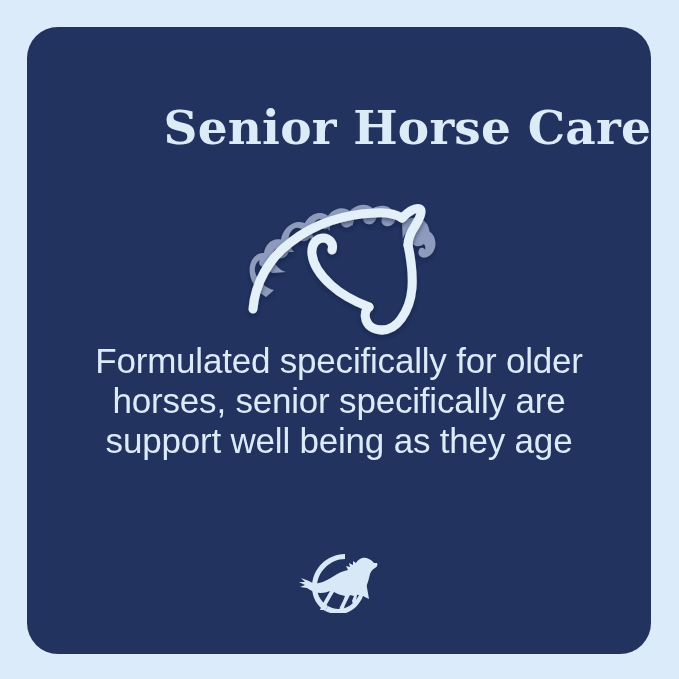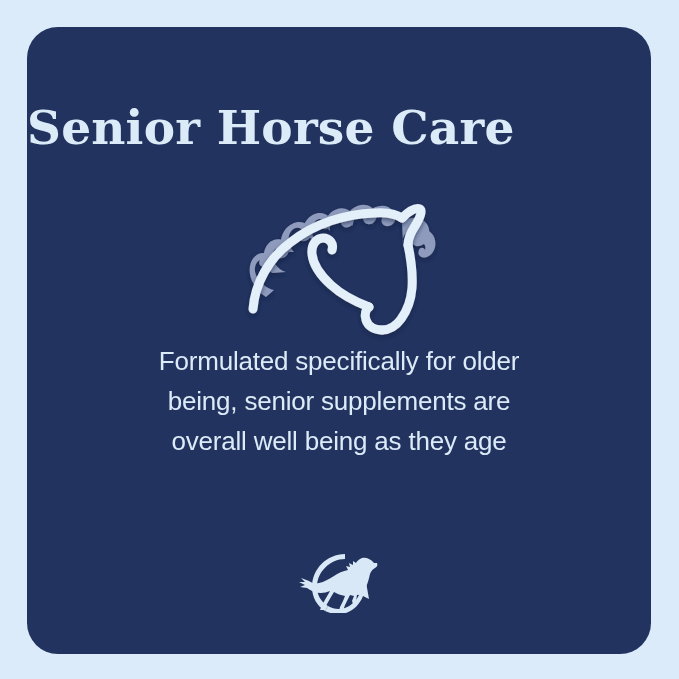--- a/index.html
+++ b/index.html
@@ -30,21 +30,21 @@
     border-radius: 31px;
     overflow: hidden;
   }
 
   
   #title {
     position: absolute;
     left: 0;
     top: 76px;
     width: 624px;
-    text-align: left;
+    text-align: right;
     font-family: "DejaVu Serif", "Liberation Serif", serif;
     font-weight: 700;
     font-size: 47px;
     line-height: 1.05;
     letter-spacing: 0.2px;
     color: #dcebf8;
     white-space: nowrap;
   }
 
   
@@ -63,21 +63,21 @@
 
   
   #body-copy {
     position: absolute;
     left: 22px;
     top: 314px;
     width: 580px;
     text-align: center;
     font-family: "Liberation Sans", sans-serif;
     font-weight: 400;
-    font-size: 26px;
+    font-size: 35px;
     line-height: 40px;
     color: #dcebf8;
     letter-spacing: -0.2px;
   }
   #body-copy .line {
     display: block;
     white-space: nowrap;
   }
 
   
@@ -212,22 +212,22 @@
                    C 150 136, 136 129, 125 119
                    C 114 109, 107 98, 106 88
                    C 105 79, 110 72, 117 72
                    C 124 72, 128 78, 126 84"></path>
         </g>
       </svg>
     </div>
 
     <div id="body-copy">
       <span class="line">Formulated specifically for older</span>
-      <span class="line">being, senior supplements are</span>
-      <span class="line">overall well being as they age</span>
+      <span class="line">horses, senior specifically are</span>
+      <span class="line">support well being as they age</span>
     </div>
 
     <div id="brand-logo">
       <svg viewBox="0 0 96 64" xmlns="http://www.w3.org/2000/svg">
         <g fill="#d8e8f6">
 
           <path d="M54 5
                    C 36 5, 21 20, 21 38
                    C 21 48, 26 57, 34 62
                    L 37 57

